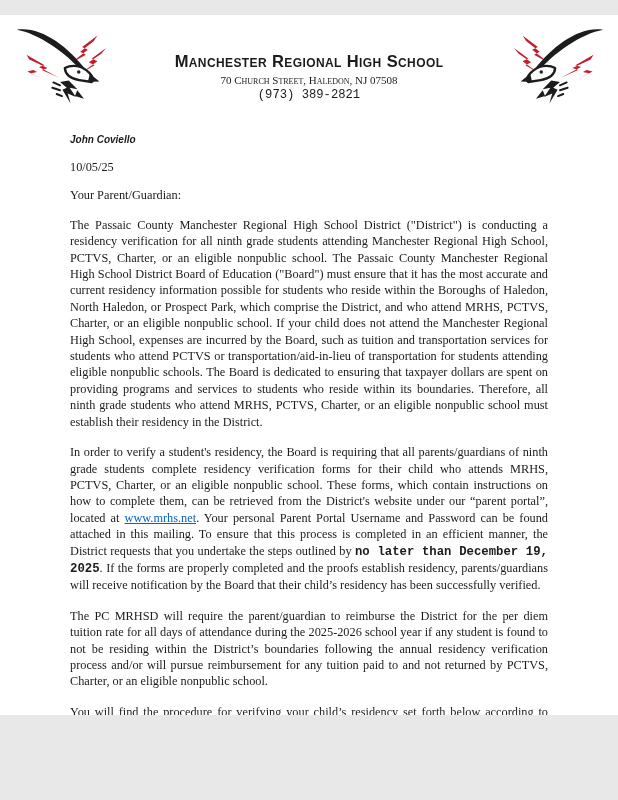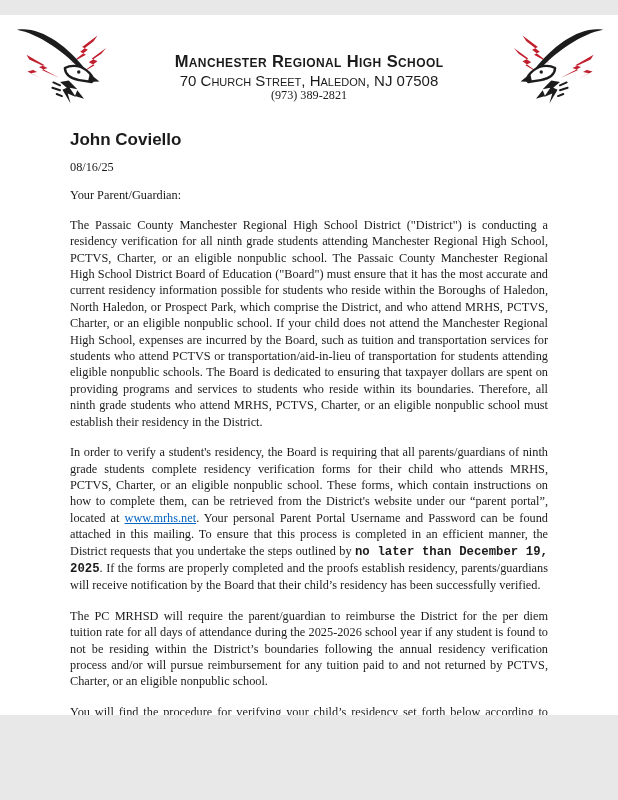--- a/index.html
+++ b/index.html
@@ -27,33 +27,33 @@
   .lk-face{fill:#ffffff;stroke:var(--logo-black);stroke-width:2.4;stroke-linejoin:round;}
   .lk-line{stroke:var(--logo-black);stroke-width:2;fill:none;stroke-linecap:round;}
   .rd{fill:var(--logo-red);}
   .school-head{text-align:center;padding-top:36px;}
   .school-name{
     font-family:"Liberation Sans", sans-serif;
     font-weight:bold;font-variant:small-caps;
     font-size:16.5px;line-height:20px;letter-spacing:.4px;
   }
   .school-address{
-    font-family:Liberation Sans, sans-serif;
-    font-variant:small-caps;font-size:15px;line-height:15px;margin-top:2px;
+    font-family:Liberation Serif, serif;
+    font-variant:small-caps;font-size:11px;line-height:15px;margin-top:2px;
   }
   .school-phone{
-    font-family:Liberation Serif, serif;
+    font-family:Liberation Mono, monospace;
     font-size:12.2px;line-height:15px;
   }
   
   .sender{
     margin:30px 70px 0;
     font-family:"Liberation Sans", sans-serif;
-    font-weight:bold;
-    font-size:17px;line-height:14px;
+    font-style:italic;font-weight:bold;
+    font-size:10px;line-height:14px;
   }
   
   .letter{
     margin:0 70px;
     font-size:12.3px;line-height:16.4px;
   }
   .date{margin-top:12px;}
   .salutation{margin-top:12px;}
   .paras{margin-top:13px;}
   .paras p{margin:0 0 14px 0;text-align:justify;}
@@ -109,21 +109,21 @@
     <div class="school-name">Manchester Regional High School</div>
     <div class="school-address">70 Church Street, Haledon, NJ 07508</div>
     <div class="school-phone">(973) 389-2821</div>
   </div>
 
   <div class="sender">
     <div>John Coviello</div>
   </div>
 
   <div class="letter">
-    <div class="date">08/16/25</div>
+    <div class="date">10/05/25</div>
     <div class="salutation">Your Parent/Guardian:</div>
     <div class="paras" id="paragraphs">
         <p><span>The Passaic County Manchester Regional High School District ("District") is conducting a residency verification for all ninth grade students attending Manchester Regional High School, PCTVS, Charter, or an eligible nonpublic school. The Passaic County Manchester Regional High School District Board of Education ("Board") must ensure that it has the most accurate and current residency information possible for students who reside within the Boroughs of Haledon, North Haledon, or Prospect Park, which comprise the District, and who attend MRHS, PCTVS, Charter, or an eligible nonpublic school. If your child does not attend the Manchester Regional High School, expenses are incurred by the Board, such as tuition and transportation services for students who attend PCTVS or transportation/aid-in-lieu of transportation for students attending eligible nonpublic schools. The Board is dedicated to ensuring that taxpayer dollars are spent on providing programs and services to students who reside within its boundaries. Therefore, all ninth grade students who attend MRHS, PCTVS, Charter, or an eligible nonpublic school must establish their residency in the District.</span></p>
         <p><span>In order to verify a student's residency, the Board is requiring that all parents/guardians of ninth grade students complete residency verification forms for their child who attends MRHS, PCTVS, Charter, or an eligible nonpublic school. These forms, which contain instructions on how to complete them, can be retrieved from the District's website under our “parent portal”, located at </span><a class="link" href="#">www.mrhs.net</a><span>. Your personal Parent Portal Username and Password can be found attached in this mailing. To ensure that this process is completed in an efficient manner, the District requests that you undertake the steps outlined by </span><span class="strong">no later than December 19, 2025</span><span>. If the forms are properly completed and the proofs establish residency, parents/guardians will receive notification by the Board that their child’s residency has been successfully verified.</span></p>
         <p><span>The PC MRHSD will require the parent/guardian to reimburse the District for the per diem tuition rate for all days of attendance during the 2025-2026 school year if any student is found to not be residing within the District’s boundaries following the annual residency verification process and/or will pursue reimbursement for any tuition paid to and not returned by PCTVS, Charter, or an eligible nonpublic school.</span></p>
         <p><span>You will find the procedure for verifying your child’s residency set forth below according to with whom the child lives.</span></p>
       </div>
     <div class="motto">Learners Today, Leaders Tomorrow</div>
   </div>
 

